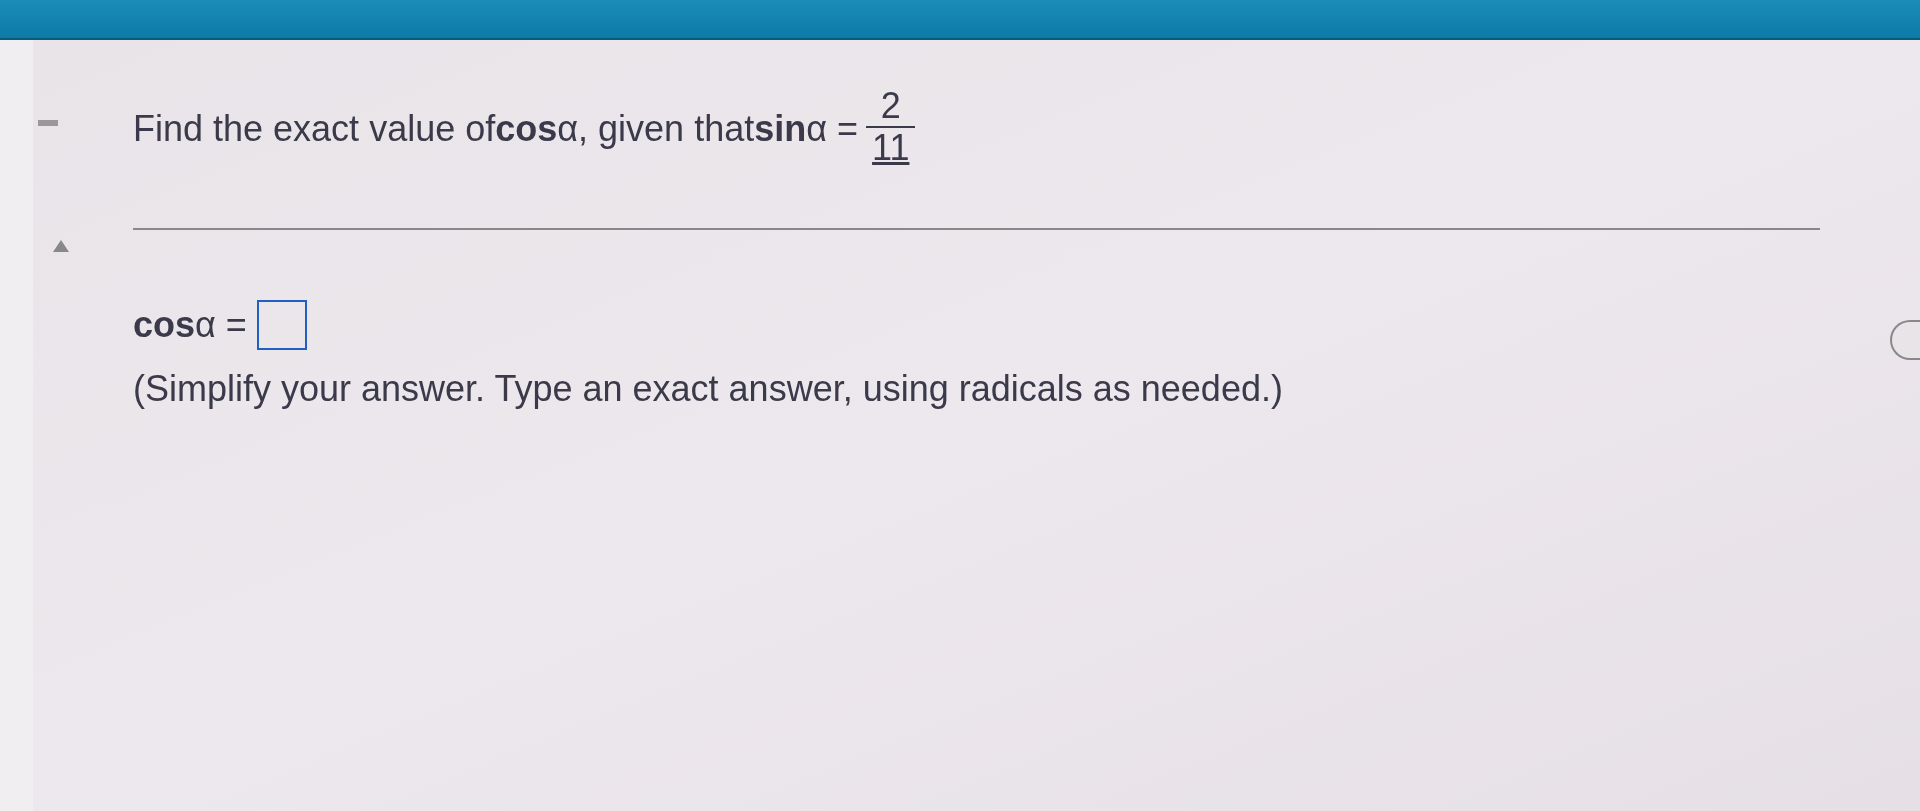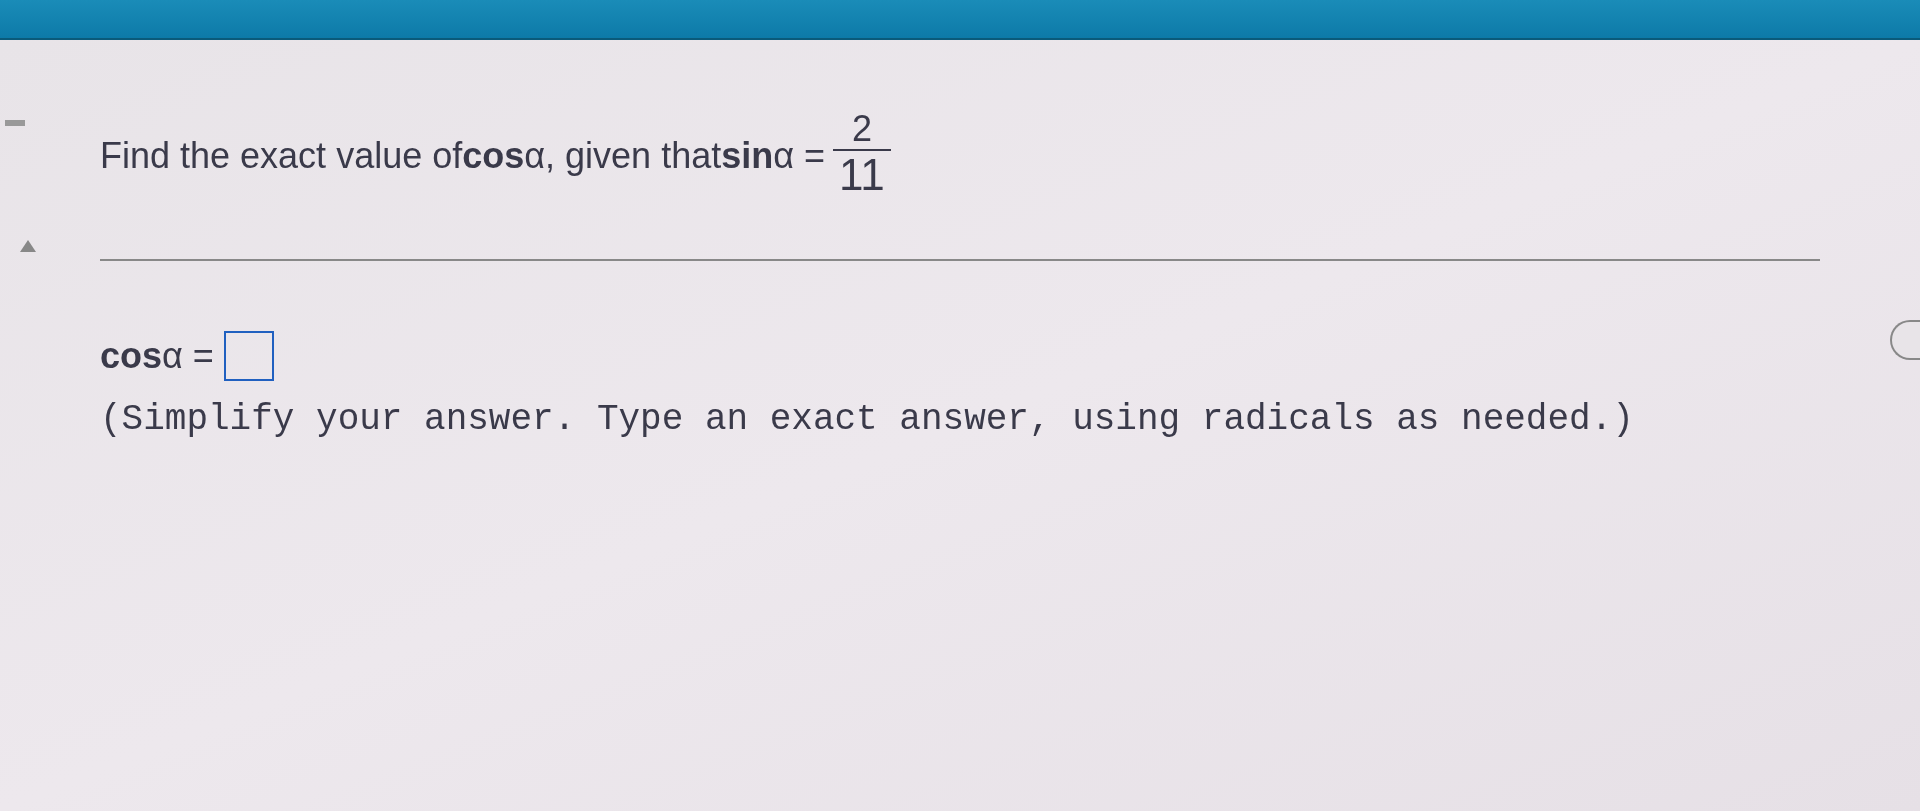--- a/index.html
+++ b/index.html
@@ -14,23 +14,24 @@
       height: 811px;
       overflow: hidden;
     }
     .header-bar {
       height: 40px;
       background: linear-gradient(to bottom, #1a8cb8, #0d7aa8);
       border-bottom: 2px solid #0a5a7a;
     }
     .content-area {
       background: linear-gradient(to bottom right, #e8e4e8, #ede8ed, #e6e0e6);
-      padding: 73px 100px 50px 100px;
+      padding: 50px 100px 50px 100px;
       height: calc(100% - 40px);
       position: relative;
+      margin-left: 33px;
     }
     .left-indicator {
       position: absolute;
       left: 5px;
       top: 80px;
       width: 20px;
       height: 6px;
       background: #999;
     }
     .scroll-indicator {
@@ -67,23 +68,24 @@
       font-size: 36px;
       line-height: 1;
       padding: 0 6px;
     }
     .fraction .line {
       width: 100%;
       border-top: 2px solid #3a3a4a;
       margin: 2px 0;
     }
     .fraction .den {
-      font-size: 44px;
+      font-size: 36px;
       line-height: 1;
       padding: 0 6px;
+      text-decoration: underline;
     }
     .divider {
       border: none;
       border-top: 2px solid #888;
       margin: 60px 0 60px 0;
       width: 100%;
     }
     .answer-area {
       margin-top: 70px;
     }
@@ -103,21 +105,20 @@
       border: 2px solid #2060c0;
       background: transparent;
       margin-left: 10px;
       font-size: 30px;
       text-align: center;
     }
     .instruction-text {
       font-size: 36px;
       color: #3a3a4a;
       line-height: 1.6;
-      font-family: Liberation Mono, monospace;
     }
     .right-badge {
       position: absolute;
       right: 0;
       top: 280px;
       width: 30px;
       height: 40px;
       background: #e8e4e8;
       border: 2px solid #888;
       border-right: none;

